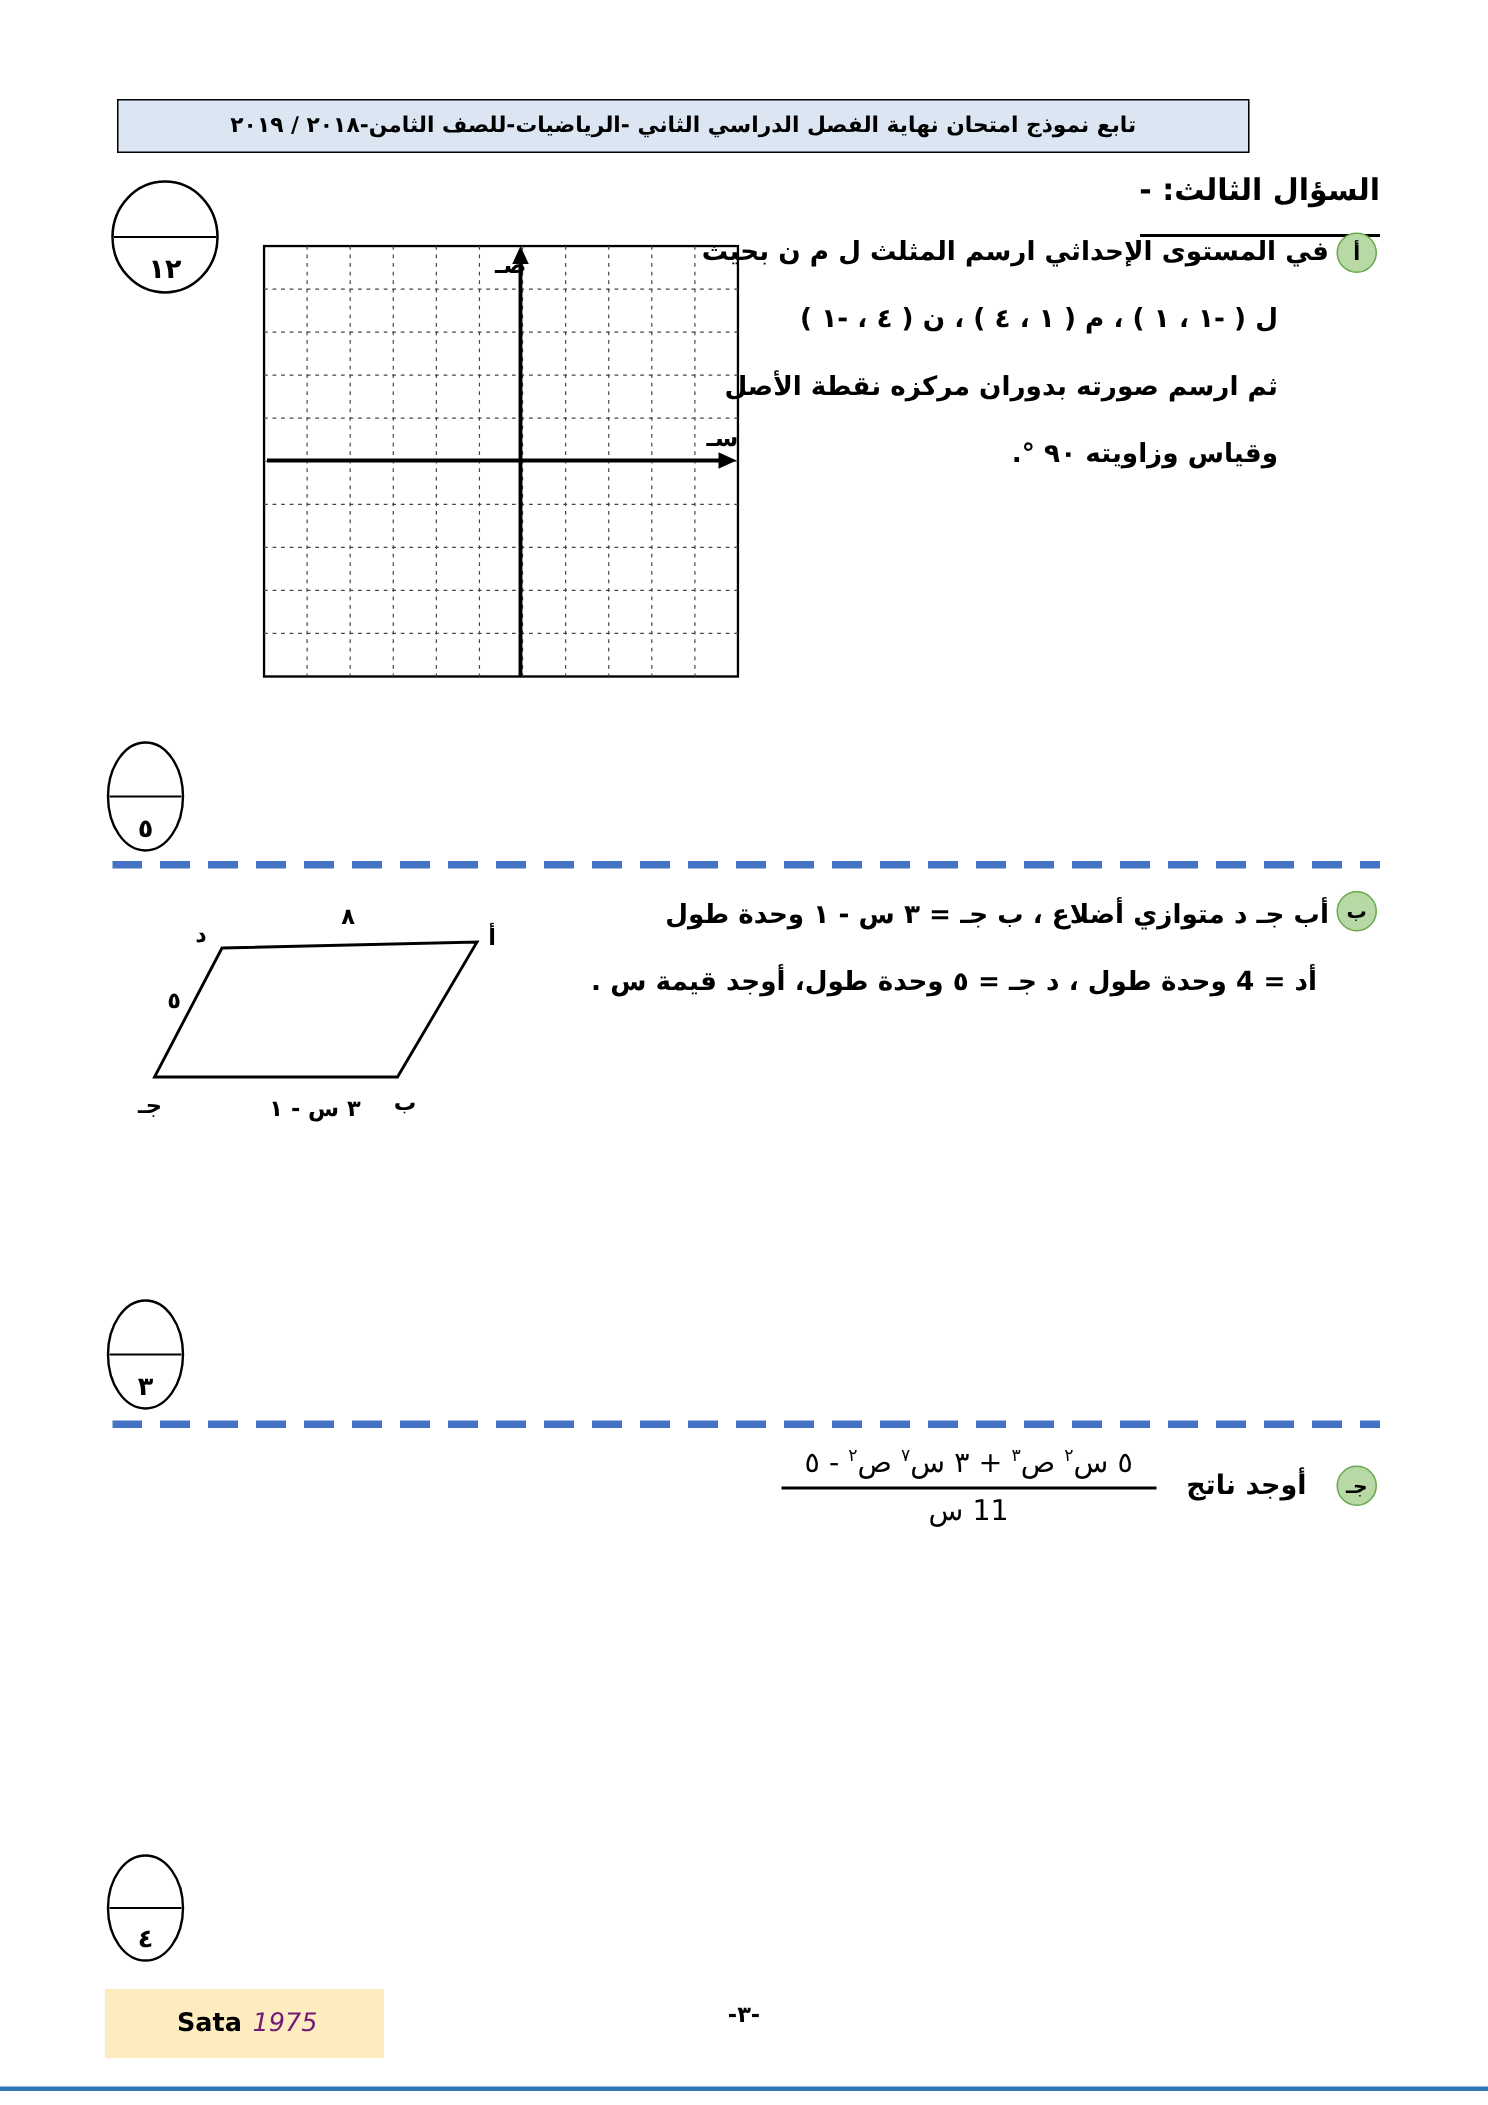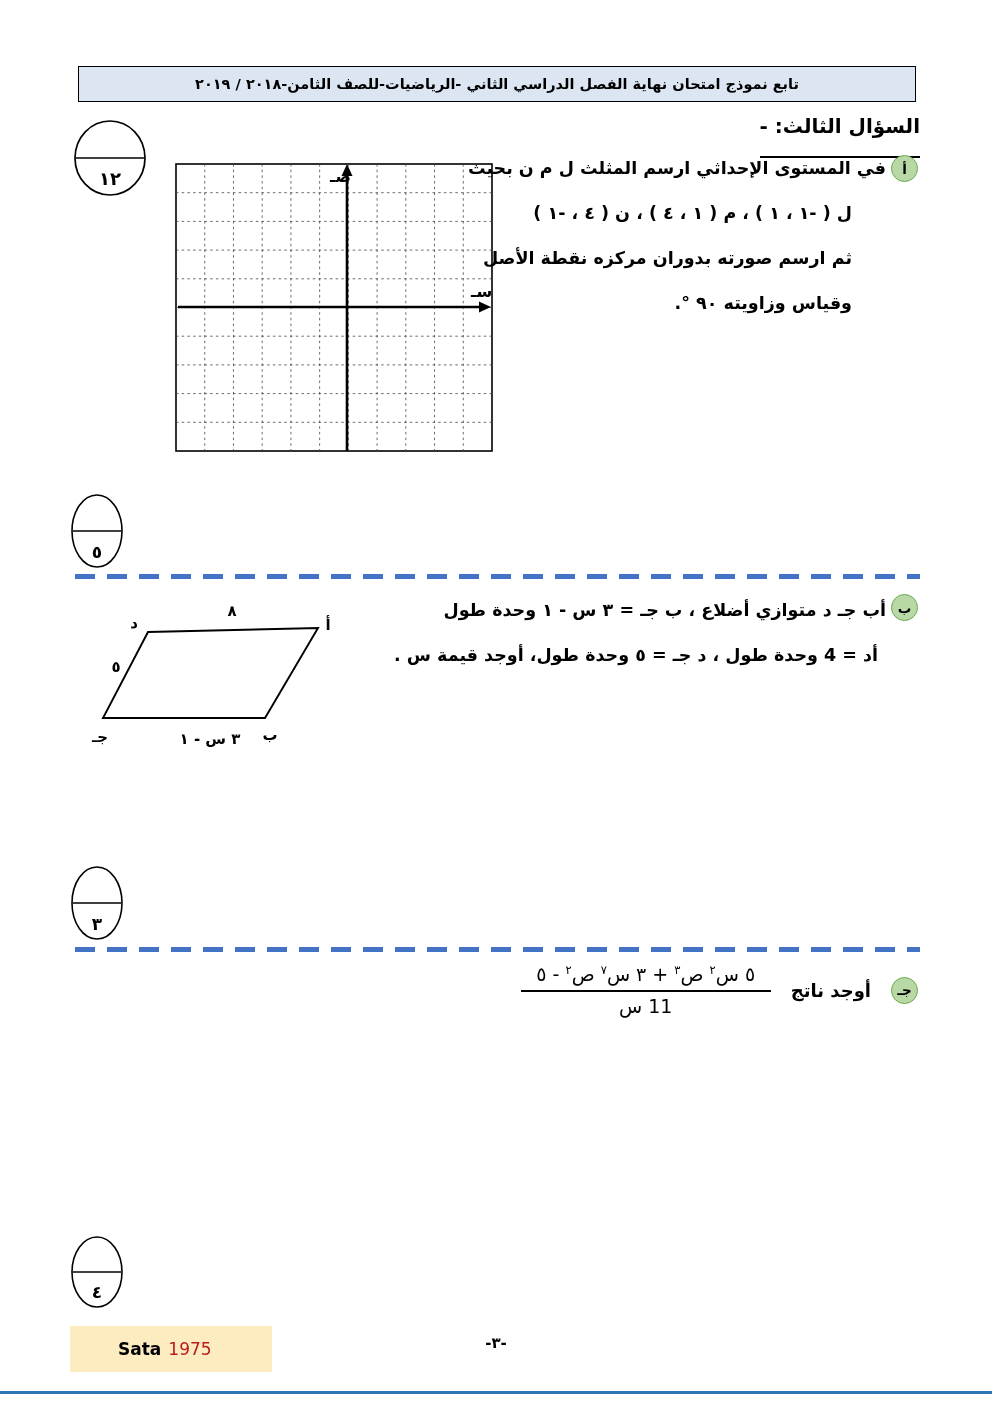--- a/index.html
+++ b/index.html
@@ -7,21 +7,21 @@
   body {
     position:relative;
     background:#ffffff;
     font-family:"DejaVu Sans", sans-serif;
     color:#000;
     overflow:hidden;
   }
   .abs { position:absolute; }
 
   .header-box {
-    left:78px; top:66px; width:838px; height:36px;
+    left:78px; top:66px; width:755px; height:36px;
     background:#dce6f2;
     border:1.4px solid #000;
     display:flex; align-items:center; justify-content:center;
     direction:rtl;
     font-weight:bold; font-size:14.5px;
   }
 
   .section-title {
     right:72px; top:114px;
     direction:rtl;
@@ -56,28 +56,28 @@
   .fraction {
     direction:rtl; text-align:center;
     font-weight:normal; font-size:19px;
     min-width:250px;
   }
   .fraction sup { font-size:11.5px; }
   .frac-line { border-top:2.2px solid #000; margin:5px 0 3px 0; }
   .denominator { letter-spacing:1px; }
 
   .footer-brand {
-    left:70px; top:1326px; width:202px; height:46px;
+    left:70px; top:1326px; width:186px; height:46px;
     background:#fcecc0;
     display:flex; align-items:center;
     padding-left:48px;
     font-size:17px;
   }
   .footer-brand .brand { font-weight:bold; color:#000; }
-  .footer-brand .year { color:#b91c1c; margin-left:7px; }
+  .footer-brand .year { color:#701a75; margin-left:7px;font-style:italic; }
 
   .page-num {
     left:0; right:0; top:1334px;
     text-align:center;
     font-size:15px; font-weight:bold;
   }
 
   .bottom-line {
     left:0; top:1391px; width:992px; height:3px;
     background:#2e75b6;

